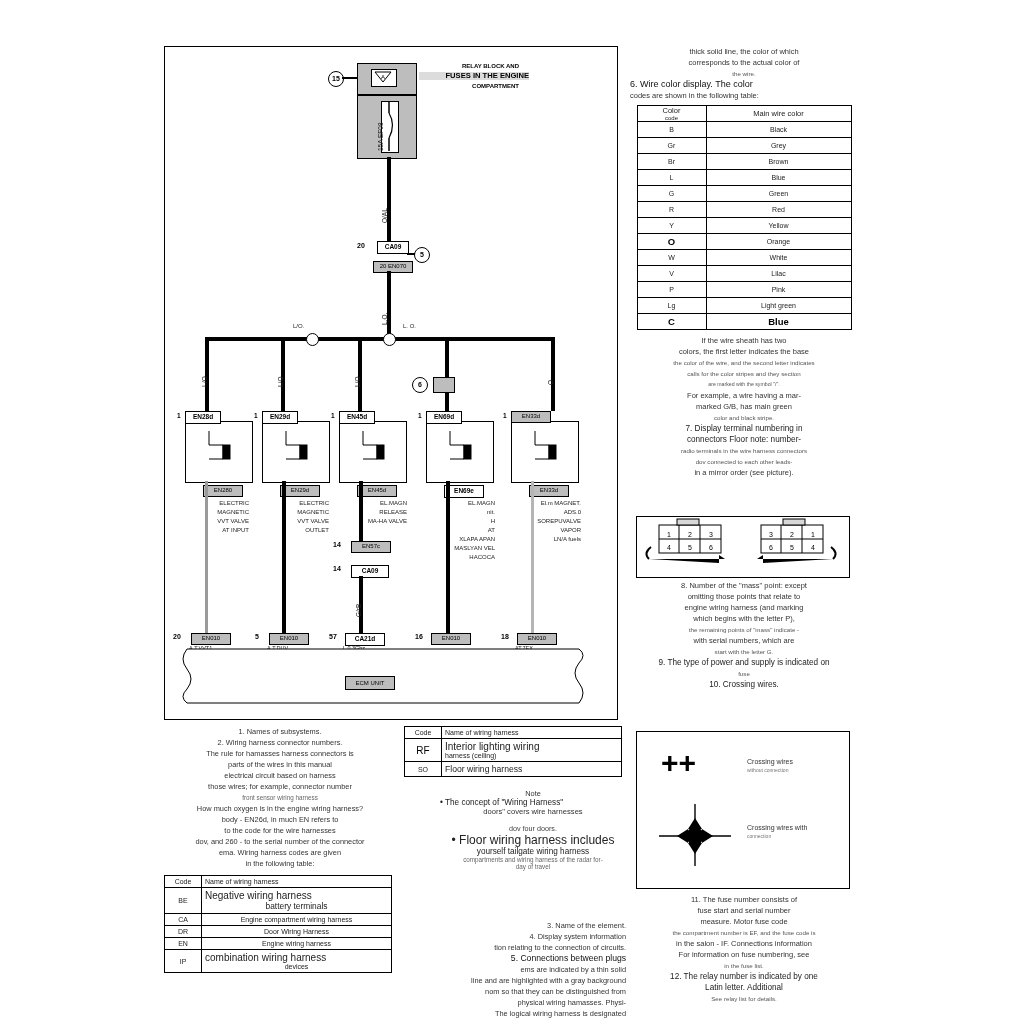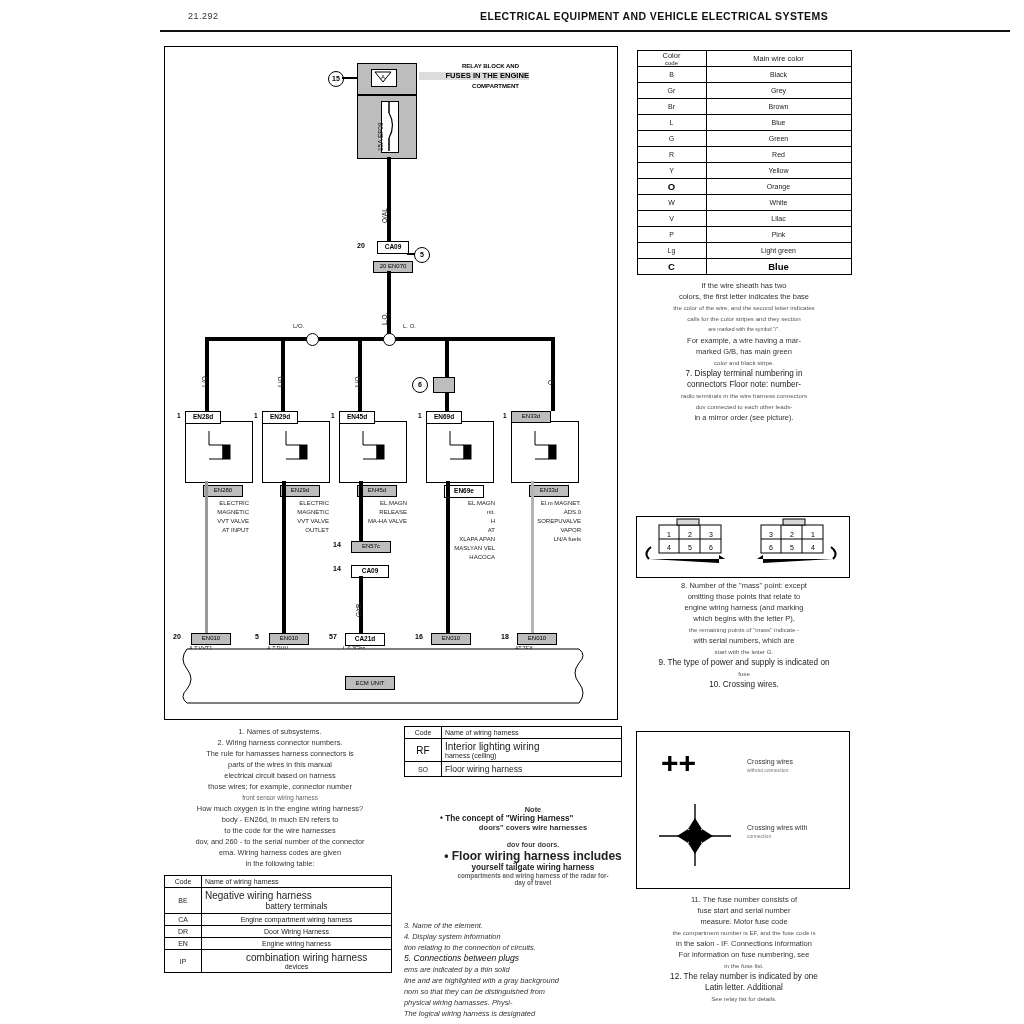--- a/index.html
+++ b/index.html
@@ -53,33 +53,28 @@
   table.hw{border-collapse:collapse;width:228px;margin-top:6px;border:1px solid #000;}
   table.hw td{border:1px solid #000;font-size:7px;padding:2px 3px;color:#222;}
   table.hw td.code{width:30px;text-align:center;}
 
   
   .bm{position:absolute;left:404px;top:726px;width:222px;}
   table.hw2{border-collapse:collapse;width:218px;border:1px solid #000;}
   table.hw2 td{border:1px solid #000;font-size:7px;padding:2px 3px;color:#222;}
   table.hw2 td.code{width:30px;text-align:center;}
   table.hw2 td.big{font-size:10px;color:#000;}
-  .bm .t{font-size:7.4px;line-height:11px;text-align:left;color:#333;margin-top:4px;font-style:italic;}
+  .bm .t{font-size:7.4px;line-height:11px;text-align:right;color:#333;margin-top:4px;}
   .bm .t .big{font-size:8.6px;color:#111;}
 </style>
 </head>
 <body>
 
 <div class="page">
 
-  <div class="hdr">
-    <div class="pageno">21.292</div>
-    <div class="title">ELECTRICAL EQUIPMENT AND VEHICLE ELECTRICAL SYSTEMS</div>
-    <div class="rule"></div>
-  </div>
 
   <div class="diagram">
 
     <div class="relaybox" style="left:192px;top:16px;width:58px;height:30px;"></div>
     <div class="box" style="left:206px;top:22px;width:24px;height:16px;background:#fff;"></div>
     <div style="position:absolute;left:210px;top:25px;width:0;height:0;border-left:8px solid transparent;border-right:8px solid transparent;border-top:11px solid #fff;border-top-color:transparent;"></div>
     <svg style="position:absolute;left:208px;top:24px;" width="20" height="13">
       <polygon points="2,1 18,1 10,11" fill="#fff" stroke="#000" stroke-width="1"></polygon>
       <text x="10" y="8" font-size="6" text-anchor="middle" font-family="Liberation Sans">A</text>
     </svg>
@@ -223,20 +218,27 @@
     <div class="lbl" style="left:178px;top:598px;font-size:5.5px;">L 0.3Ghz</div>
     <div class="lbl" style="left:350px;top:598px;font-size:5.5px;">AT.7EX</div>
 
     <svg style="position:absolute;left:14px;top:594px;" width="410" height="66">
       <path d="M8 8 q-8 10 0 20 q8 10 0 20 q-8 8 0 14 H400 q8-10 0-20 q-8-10 0-20 q8-8 0-14 Z" fill="#fff" stroke="#000" stroke-width="1"></path>
     </svg>
     <div class="tagg" style="left:180px;top:629px;width:48px;height:12px;line-height:12px;">ECM UNIT</div>
   </div>
 
   <div class="rcol">
+    <div class="rtext">
+      <div>thick solid line, the color of which</div>
+      <div>corresponds to the actual color of</div>
+      <div class="sm">the wire.</div>
+      <div class="big" style="text-align:left;">6. Wire color display. The color</div>
+      <div style="text-align:left;">codes are shown in the following table:</div>
+    </div>
 
     <table class="colors">
       <tbody>
           <tr class="hdrow">
         <td class="c1">
           <div>Color</div>
           <div style="font-size:6px;">code</div>
         </td>
         <td>Main wire color</td>
       </tr>
@@ -431,21 +433,21 @@
         <td class="code">DR</td>
         <td style="text-align:center;">Door Wiring Harness</td>
       </tr>
       <tr>
         <td class="code">EN</td>
         <td style="text-align:center;">Engine wiring harness</td>
       </tr>
       <tr>
         <td class="code">IP</td>
         <td>
-          <div style="font-size:10px;margin-left:41px;">combination wiring harness</div>
+          <div style="font-size:10px;">combination wiring harness</div>
           <div style="font-size:7px;text-align:center;">devices</div>
         </td>
       </tr>
     </tbody>
       </table>
   </div>
 
   <div class="bm">
     <table class="hw2">
       <tbody>
@@ -460,21 +462,21 @@
           <div style="font-size:7px;">harness (ceiling)</div>
         </td>
       </tr>
       <tr>
         <td class="code">SO</td>
         <td style="font-size:8.6px;">Floor wiring harness</td>
       </tr>
     </tbody>
       </table>
 
-    <div style="position:absolute;left:36px;top:79px;width:186px;font-weight:bold;">
+    <div style="position:absolute;left:36px;top:63px;width:186px;">
       <div style="font-size:7.4px;text-align:center;color:#333;">Note</div>
       <div style="font-size:8.2px;color:#222;">• The concept of "Wiring Harness"</div>
       <div style="font-size:7.6px;color:#333;text-align:center;">doors" covers wire harnesses</div>
       <div style="font-size:7.2px;color:#444;text-align:center;margin-top:8px;">dov four doors.</div>
       <div style="font-size:12px;color:#222;text-align:center;">• Floor wiring harness includes</div>
       <div style="font-size:8.2px;color:#222;text-align:center;">yourself tailgate wiring harness</div>
       <div style="font-size:6.3px;color:#666;text-align:center;">compartments and wiring harness of the radar for-</div>
       <div style="font-size:6.3px;color:#666;text-align:center;">day of travel</div>
     </div>
 

